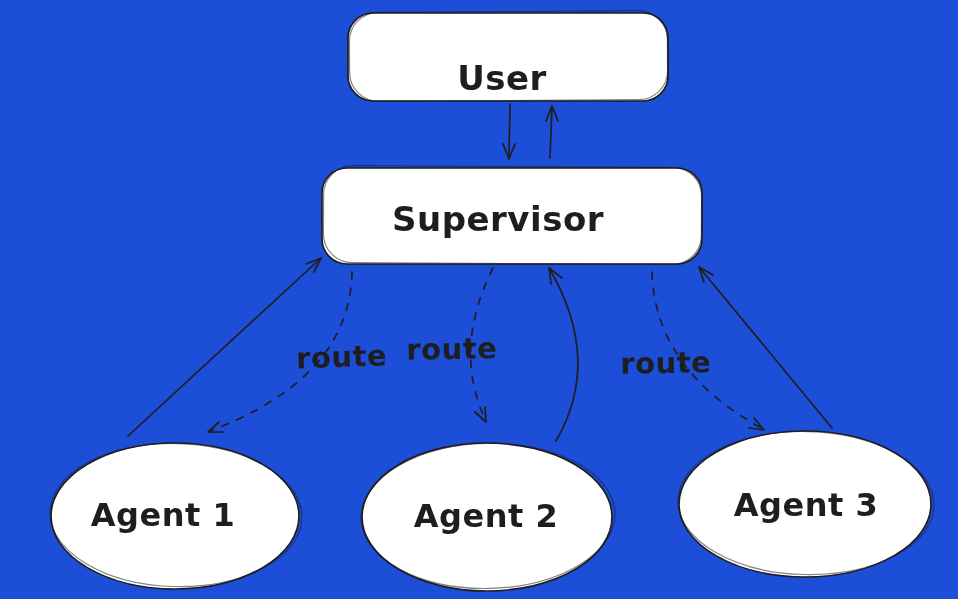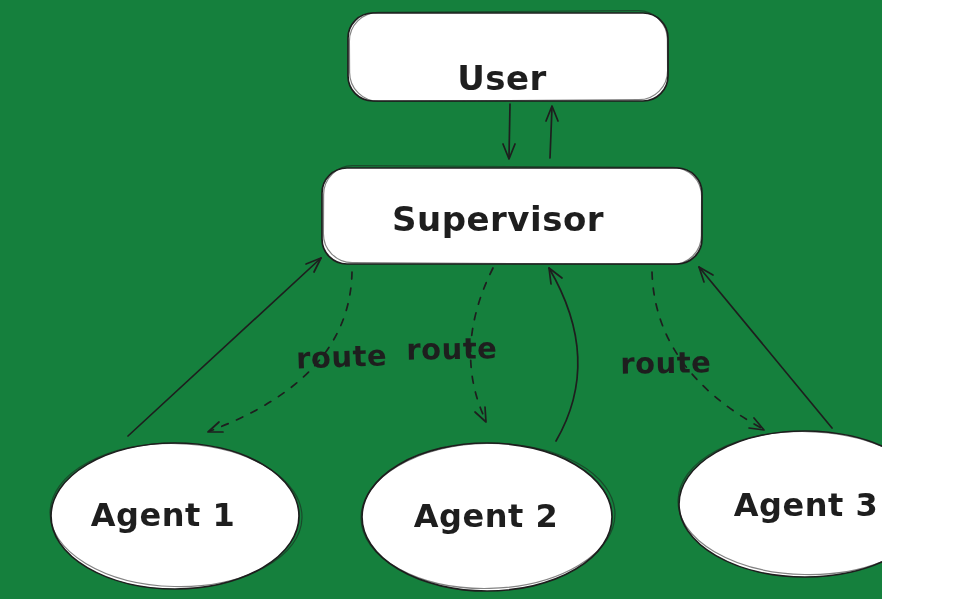--- a/index.html
+++ b/index.html
@@ -3,23 +3,23 @@
 <meta charset="utf-8">
 <style>
   html, body {
     margin: 0;
     padding: 0;
     background: #ffffff;
     font-family: "DejaVu Sans", "Liberation Sans", sans-serif;
   }
   .canvas {
     position: relative;
-    width: 882px;
+    width: 958px;
     height: 599px;
-    background: #15803d;
+    background: #1d4ed8;
     overflow: hidden;
     text-align: right;
   }
   svg { display: block; }
   .shape {
     fill: #ffffff;
     stroke-width: 1.7;
     stroke-linecap: round;
     stroke-linejoin: round;
   }

